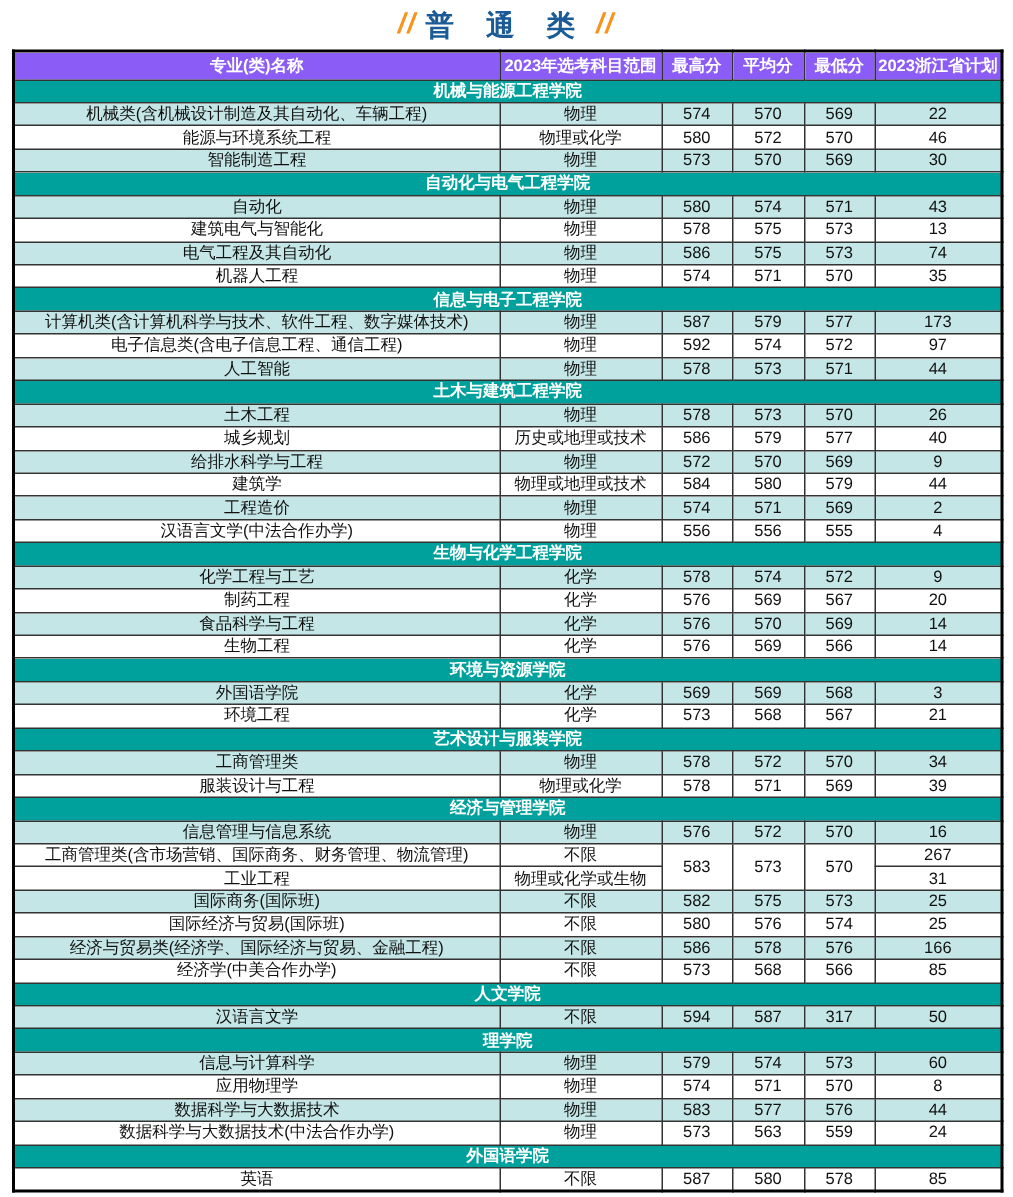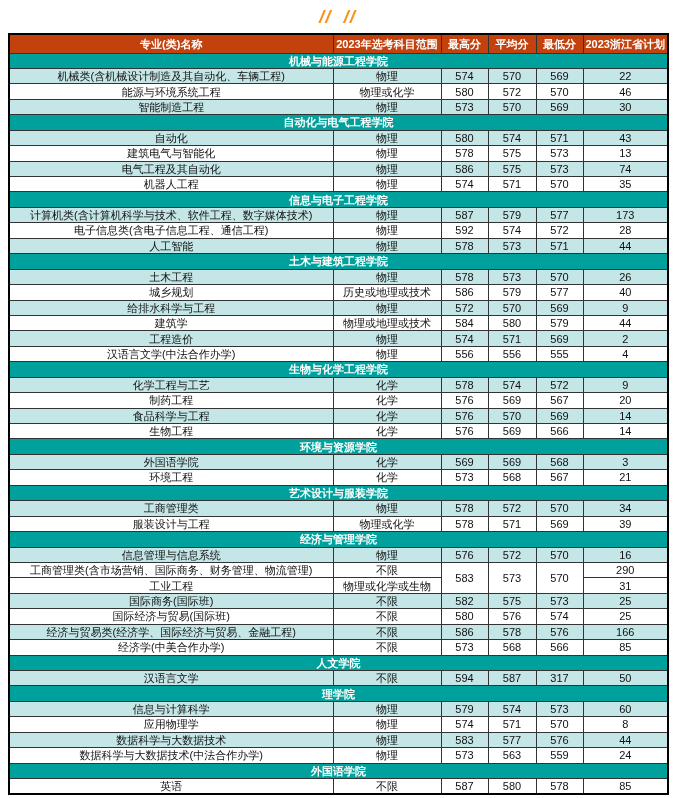--- a/index.html
+++ b/index.html
@@ -21,35 +21,36 @@
   table.score-table{
     border-collapse:collapse;table-layout:fixed;
     width:659px;margin:0 8px;border:2px solid #000;
   }
   .score-table th,.score-table td{
     border:1px solid #333;padding:0 2px;text-align:center;
     overflow:hidden;white-space:nowrap;font-size:11px;line-height:1.1;
   }
   .score-table thead tr{height:19px;}
   .score-table th{
-    background:#c2410c;color:#ffffff;font-weight:bold;margin-top:46px;
+    background:#8b5cf6;color:#ffffff;font-weight:bold;margin-top:46px;
   }
   .score-table tbody tr{height:15.45px;}
   tr.section-row td{
     background:#00A19C;color:#ffffff;font-weight:bold;
   }
   tr.row td{color:#111111;}
   tr.row.cyan td{background:#C4E6E6;}
   tr.row.white td{background:#ffffff;}
 </style>
 </head>
 <body>
 
 <div class="title-bar">
   <span class="title-slash">//</span>
+  <span class="title-text">普 通 类</span>
   <span class="title-slash">//</span>
 </div>
 
 <table class="score-table">
   <colgroup>
     <col style="width:324px">
     <col style="width:108px">
     <col style="width:47px">
     <col style="width:48px">
     <col style="width:47px">
@@ -138,21 +139,21 @@
         <td>579</td>
         <td>577</td>
         <td>173</td>
       </tr>
       <tr class="row white">
         <td>电子信息类(含电子信息工程、通信工程)</td>
         <td>物理</td>
         <td>592</td>
         <td>574</td>
         <td>572</td>
-        <td>28</td>
+        <td>97</td>
       </tr>
       <tr class="row cyan">
         <td>人工智能</td>
         <td>物理</td>
         <td>578</td>
         <td>573</td>
         <td>571</td>
         <td>44</td>
       </tr>
       <tr class="section-row">
@@ -289,21 +290,21 @@
         <td>572</td>
         <td>570</td>
         <td>16</td>
       </tr>
       <tr class="row white">
         <td>工商管理类(含市场营销、国际商务、财务管理、物流管理)</td>
         <td>不限</td>
         <td rowspan="2">583</td>
         <td rowspan="2">573</td>
         <td rowspan="2">570</td>
-        <td>290</td>
+        <td>267</td>
       </tr>
       <tr class="row white">
         <td>工业工程</td>
         <td>物理或化学或生物</td>
         <td>31</td>
       </tr>
       <tr class="row cyan">
         <td>国际商务(国际班)</td>
         <td>不限</td>
         <td>582</td>

